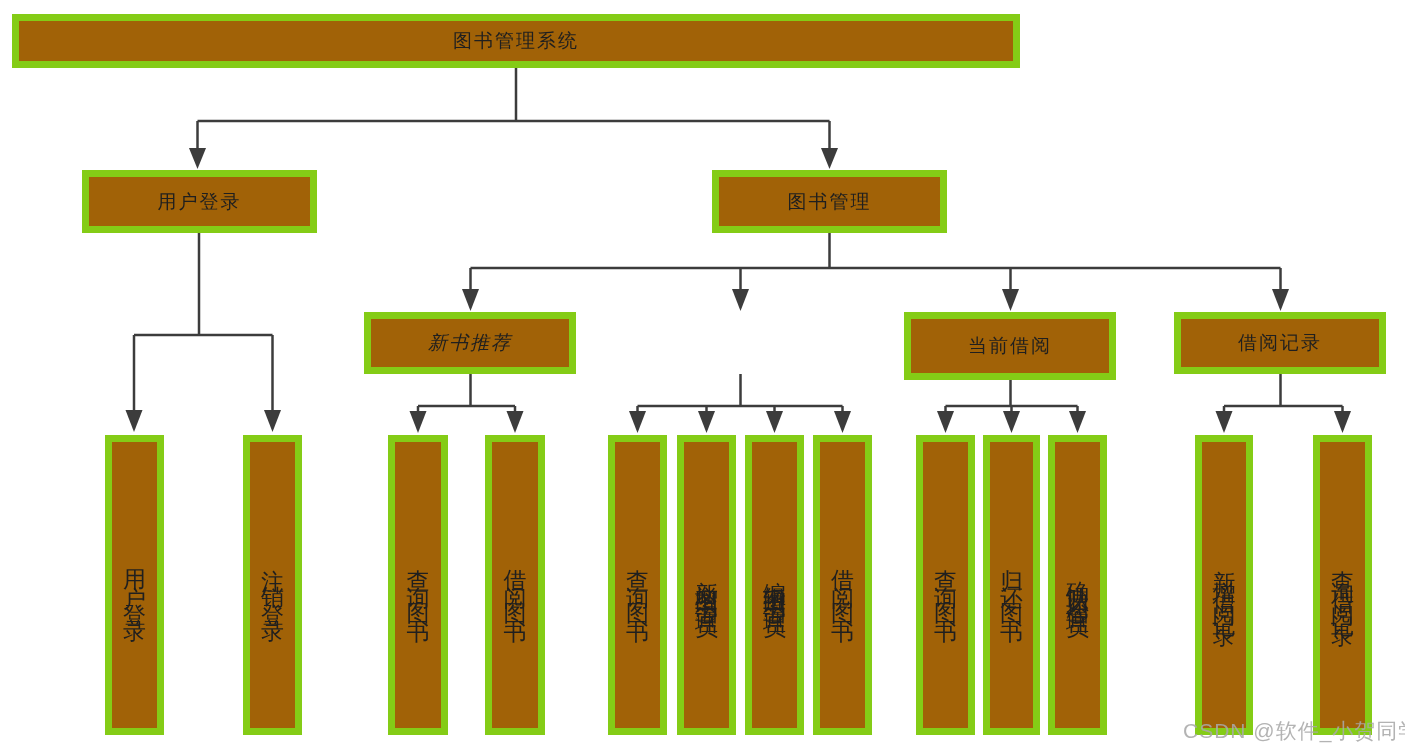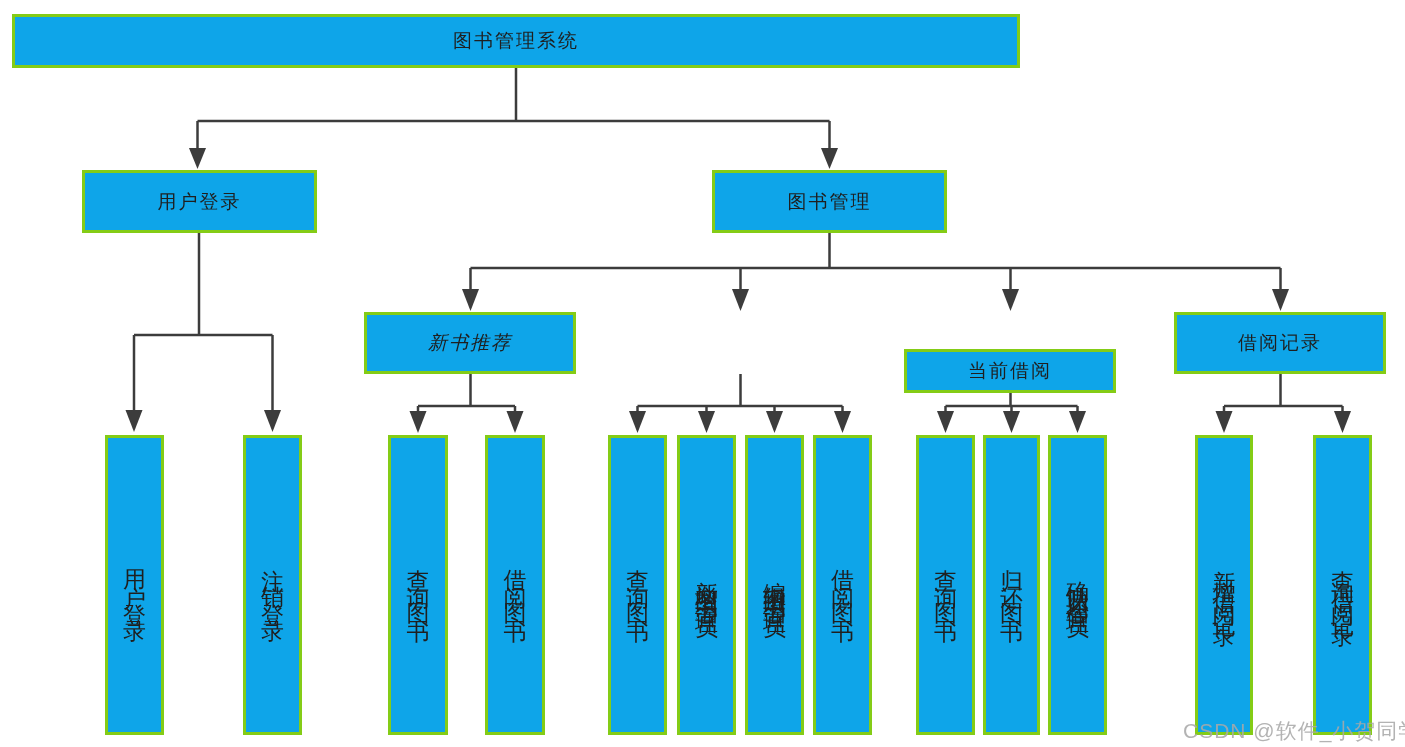--- a/index.html
+++ b/index.html
@@ -10,22 +10,22 @@
     overflow:hidden;
     font-family:"Liberation Sans", sans-serif;
     color:#1f1f1f;
   }
   .wires { position:absolute; left:0; top:0; }
   .wire { stroke:#3c3c3c; stroke-width:2.5; fill:none; }
   .head { fill:#3c3c3c; stroke:none; }
   .box {
     position:absolute;
     box-sizing:border-box;
-    border:3px solid #84cc16;
-    background:#0ea5e9;
+    border:7px solid #84cc16;
+    background:#a16207;
     display:flex; align-items:center; justify-content:center;
     text-align:center;
   }
   .hbox { font-size:19px; letter-spacing:2px; }
   .vbox span {
     writing-mode:vertical-lr;
     text-orientation:mixed;
     font-size:23px;
     line-height:1;
     white-space:nowrap;
@@ -116,21 +116,21 @@
         <polygon class="head" points="1334,411 1351,411 1342.5,433"></polygon>
     </g>
   </svg>
 
   <div class="box hbox" style="left:12px; top:14px; width:1008px; height:54px;">图书管理系统</div>
 
   <div class="box hbox" style="left:82px; top:170px; width:235px; height:63px;">用户登录</div>
   <div class="box hbox" style="left:712px; top:170px; width:235px; height:63px;">图书管理</div>
 
   <div class="box hbox" style="left:364px; top:312px; width:212px; height:62px;font-style:italic;">新书推荐</div>
-  <div class="box hbox" style="left:904px; top:312px; width:212px; height:44px;margin-top:37px;">当前借阅</div>
+  <div class="box hbox" style="left:904px; top:312px; width:212px; height:68px;">当前借阅</div>
   <div class="box hbox" style="left:1174px; top:312px; width:212px; height:62px;">借阅记录</div>
 
   <div class="box vbox ls4" style="left:105px; top:435px; width:59px; height:300px;">
     <span>用户登录</span>
   </div>
   <div class="box vbox ls4" style="left:243px; top:435px; width:59px; height:300px;">
     <span>注销登录</span>
   </div>
 
   <div class="box vbox ls4" style="left:388px; top:435px; width:60px; height:300px;">

